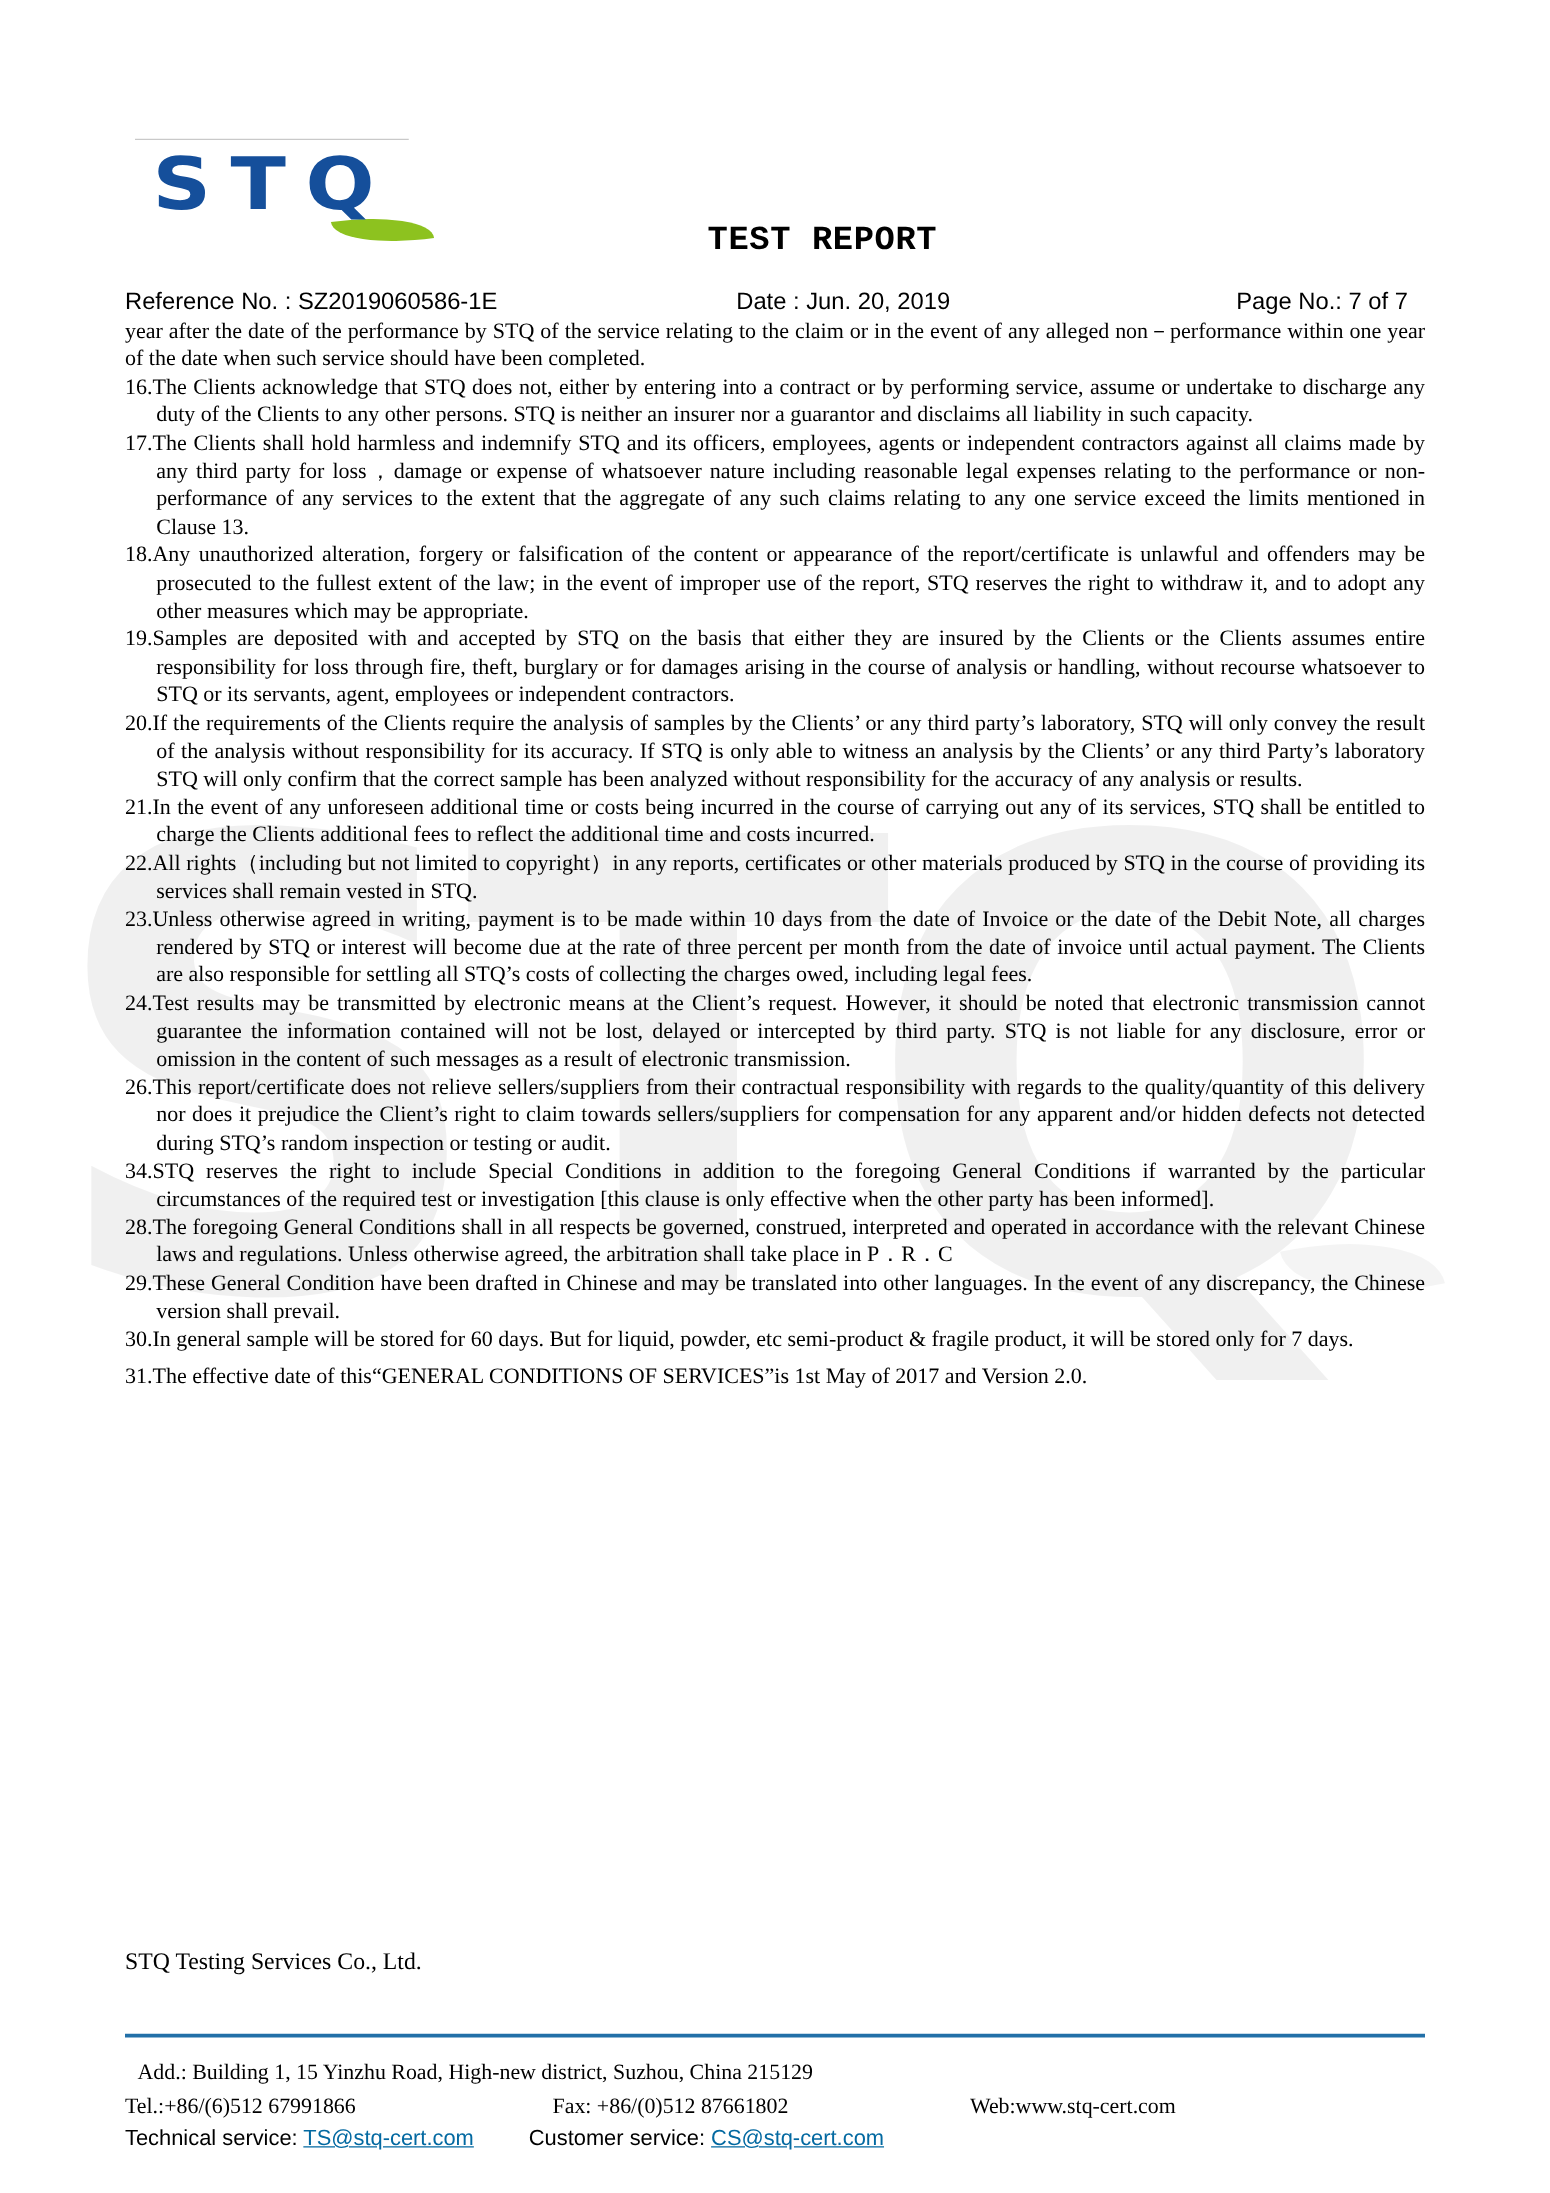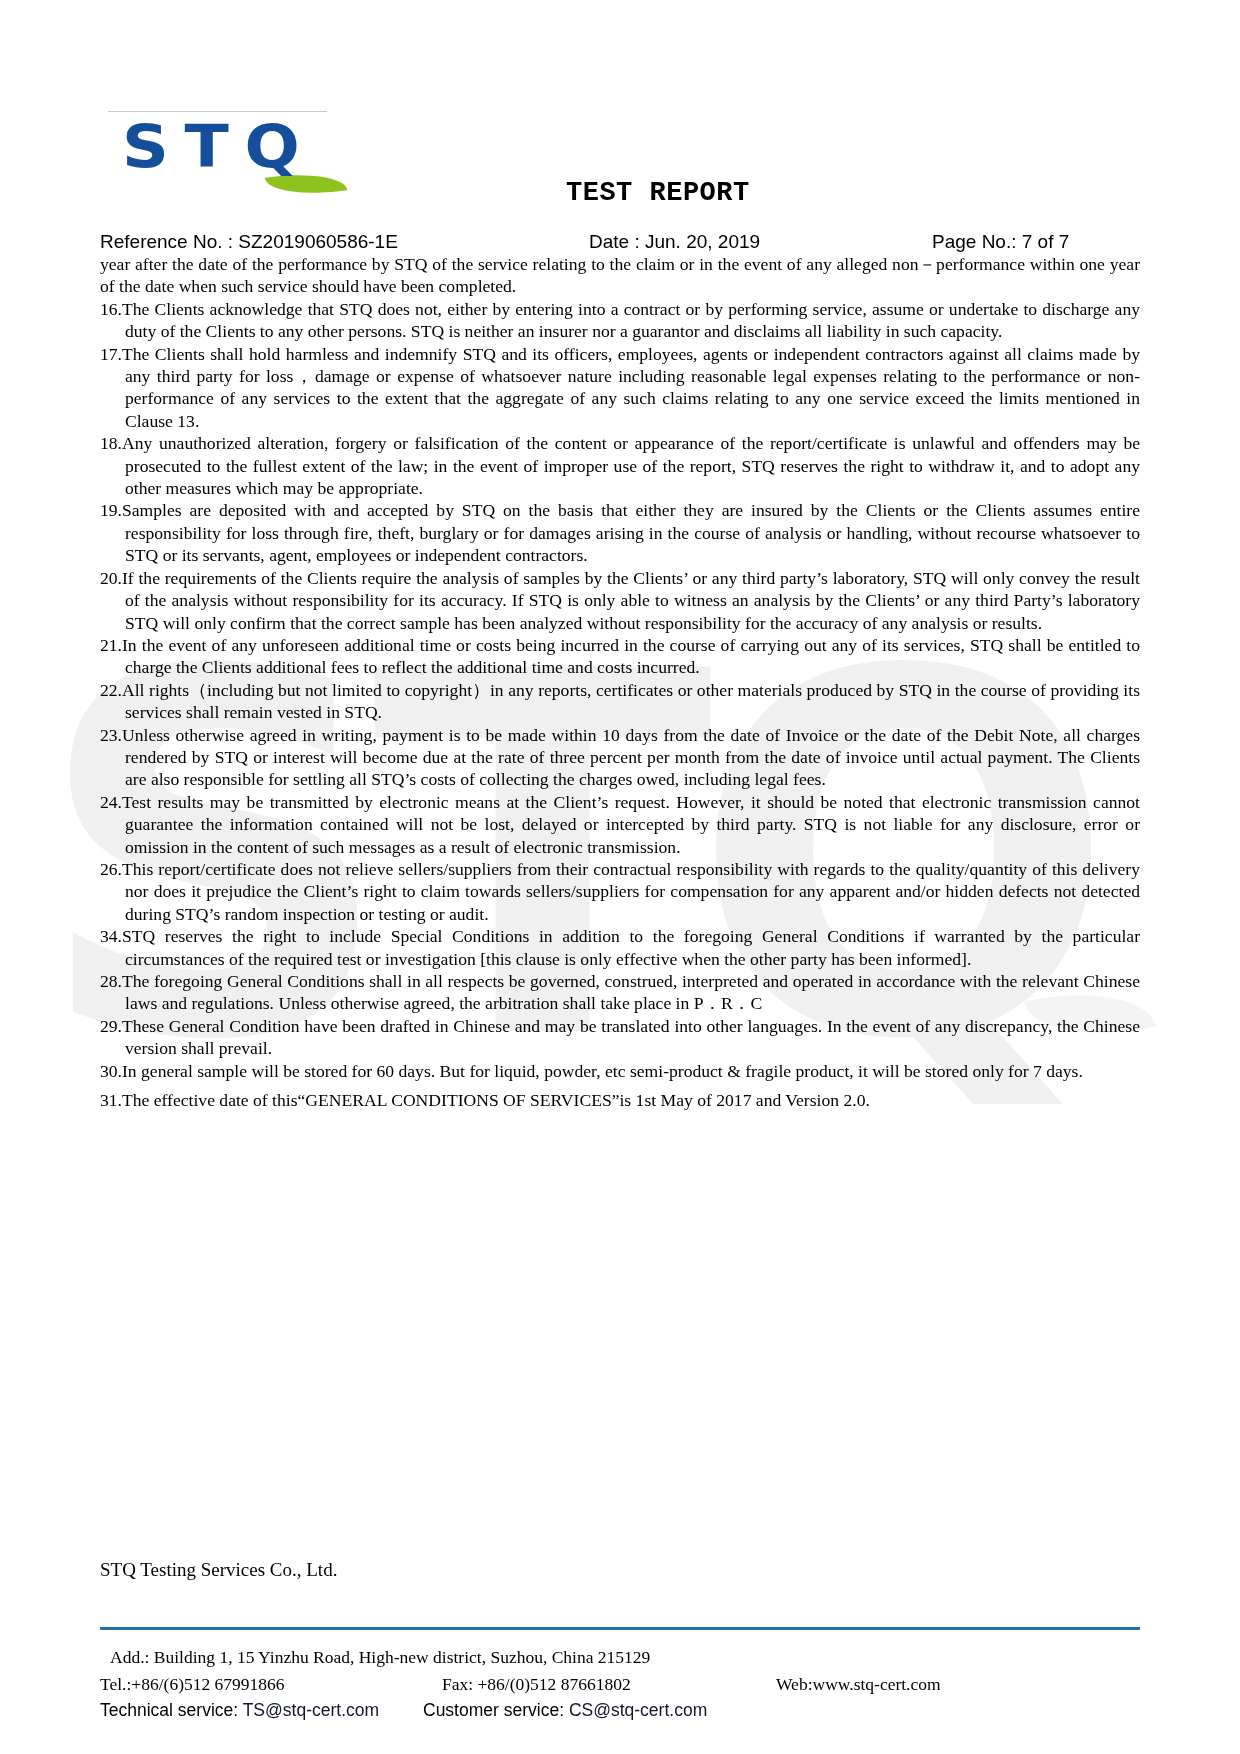--- a/index.html
+++ b/index.html
@@ -9,21 +9,21 @@
   .letterhead-rule{position:absolute;left:108px;top:111px;width:219px;height:1px;background:#c9c9c9;}
   .logo{position:absolute;left:122px;top:118px;z-index:2;
         font-family:"DejaVu Sans",sans-serif;font-weight:bold;font-size:58px;line-height:1;
         letter-spacing:14px;color:#154f9b;transform:scaleX(1.12);transform-origin:left top;white-space:nowrap;}
   .logo-leaf{position:absolute;left:266px;top:172px;width:80px;height:24px;background:#8dc21f;
         border-radius:0 100% 0 100%;transform:rotate(-8deg);z-index:1;}
   
   .report-title{position:absolute;left:566px;top:178px;z-index:3;white-space:nowrap;
         font-family:Liberation Mono, monospace;font-weight:bold;font-size:27px;letter-spacing:0.5px;}
   .meta{position:absolute;top:219px;z-index:3;font-family:"Liberation Sans",sans-serif;font-size:19px;white-space:nowrap;margin-top:12px;}
-  .meta-ref{left:100px;} .meta-date{left:589px;} .meta-page{left:932px;}
+  .meta-ref{left:100px;} .meta-date{left:589px;} .meta-page{left:989px;}
   
   .watermark{position:absolute;left:34px;top:608px;z-index:0;user-select:none;
         font-family:"DejaVu Sans",sans-serif;font-weight:bold;font-size:500px;line-height:1;
         letter-spacing:-22px;color:rgba(0,0,0,0.058);white-space:nowrap;}
   .watermark-leaf{position:absolute;left:1028px;top:988px;width:124px;height:52px;z-index:0;
         background:rgba(0,0,0,0.045);border-radius:0 100% 0 100%;transform:rotate(-12deg);}
   
   .conditions{position:absolute;left:100px;top:253px;width:1040px;z-index:1;
         font-size:17.6px;line-height:22.4px;text-align:justify;}
   .conditions p{margin:0;}
@@ -31,21 +31,21 @@
   .item{padding-left:25px;text-indent:-25px;}
   .item:last-child{margin-top:7px;}
   
   .company{position:absolute;left:100px;top:1559px;z-index:1;font-size:19px;white-space:nowrap;}
   .footer-rule{position:absolute;left:100px;top:1627px;width:1040px;height:3px;background:#2270a8;z-index:1;}
   .footer-line{position:absolute;z-index:1;font-size:17.5px;white-space:nowrap;}
   .addr{left:110px;top:1647px;}
   .tel{left:100px;top:1674px;} .fax{left:442px;top:1674px;} .web{left:776px;top:1674px;}
   .service{font-family:"Liberation Sans",sans-serif;top:1700px;font-size:17.5px;}
   .svc-tech{left:100px;} .svc-cust{left:423px;}
-  .email-link{color:#0f172a;cursor:pointer;}
+  .email-link{color:#0369a1;text-decoration:underline;cursor:pointer;}
 </style>
 </head>
 <body>
 
 <div class="page">
 
   <div class="watermark">STQ</div>
   <div class="watermark-leaf"></div>
 
   <div class="letterhead-rule"></div>

